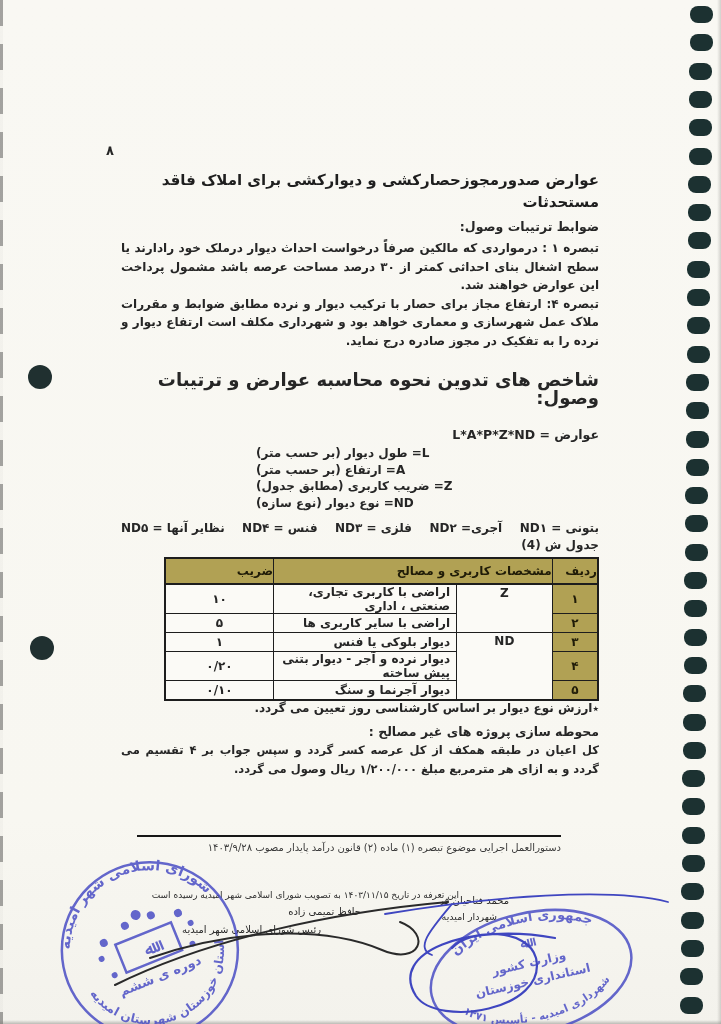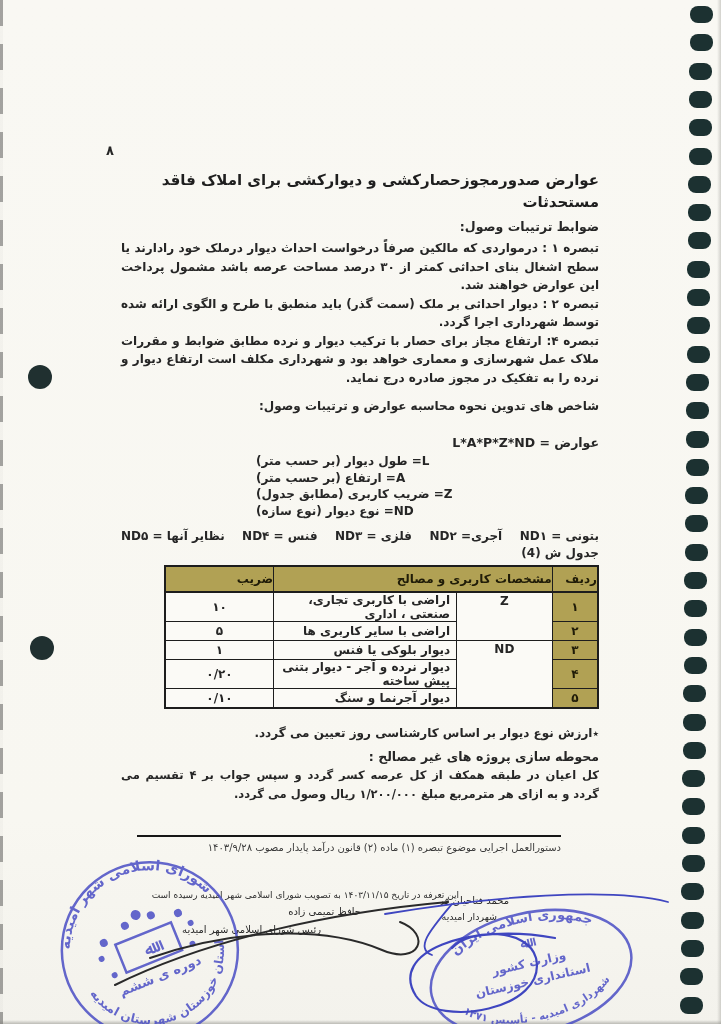--- a/index.html
+++ b/index.html
@@ -24,38 +24,38 @@
 
   .pageno { position:absolute; left:106px; top:143px; font-size:13px; font-weight:700; }
 
   .content {
     position:absolute; top:169px; left:121px; width:478px;
     direction:rtl; text-align:right;
   }
   .doc-title { font-size:15px; font-weight:700; line-height:22px; margin-bottom:5px; color:#1e1e1e; }
   .doc-subtitle { font-size:12.5px; font-weight:700; line-height:18px; margin-bottom:3px; }
   .para { font-size:12px; font-weight:700; line-height:18.5px; text-align:justify; }
-  .indicators-heading { font-size:12px; font-weight:700; margin-top:10px; line-height:18px; }
+  .indicators-heading { font-size:18px; font-weight:700; margin-top:21px; line-height:18px; }
   .formula { font-size:12.5px; font-weight:700; margin-top:20px; margin-left:0; padding-left:205px; text-align:right; direction:rtl; }
   .formula bdi { direction:rtl; unicode-bidi:plaintext; }
   .vars { margin-top:3px; margin-left:135px; }
   .var-line { font-size:12px; font-weight:700; line-height:16.5px; text-align:left; direction:rtl; }
   .nd-row { display:flex; direction:rtl; justify-content:space-between; margin-top:10px; font-size:12px; font-weight:700; }
   .table-label { font-size:12px; font-weight:700; margin-top:3px; }
 
   table.coef { border-collapse:collapse; margin-top:5px; width:435px; direction:rtl; }
   table.coef td, table.coef th { border:1.5px solid #1d1d1d; font-size:12px; }
   table.coef { border:2.5px solid #1d1d1d; }
   th.hdr { background:#b1a154; font-weight:700; height:26px; border-bottom-width:2.5px !important; color:#201c08;}
   td.num { background:#b1a154; text-align:center; font-weight:700; width:46px; height:19px; color:#201c08;}
   td.grp { width:96px; text-align:center; font-weight:700; vertical-align:top; padding-top:1px; background:#fbfaf6; }
   td.desc { width:184px; text-align:right; padding:0 6px 0 2px; font-weight:700; background:#fbfaf6; height:19px;}
   td.coefv { width:109px; text-align:center; font-weight:700; background:#fbfaf6; }
 
-  .note { font-size:12px; font-weight:700; margin-top:17px; }
+  .note { font-size:12px; font-weight:700; }
   .sec2-title { font-size:12.5px; font-weight:700; margin-top:9px; }
   .sec2-body { font-size:11.5px; font-weight:700; line-height:19px; margin-top:2px; text-align:justify; }
 
   .rule { position:absolute; left:137px; top:835px; width:424px; height:2px; background:#161616; }
   .footnote { position:absolute; top:842px; right:160px; direction:rtl; font-size:10px; color:#3a3a3a; }
 
   .approval { position:absolute; direction:rtl; white-space:nowrap; color:#2b2b2b; }
   .ap-statement { top:890px; right:262px; font-size:9px; }
   .ap-left-name { top:906px; right:360px; font-size:10px; }
   .ap-left-role { top:924px; right:400px; font-size:10px; }
@@ -116,21 +116,20 @@
   <div class="punch" style="left:28px; top:365px;"></div>
   <div class="punch" style="left:30px; top:636px;"></div>
 
   <div class="pageno">۸</div>
 
   <div class="content">
     <div class="doc-title">عوارض صدورمجوزحصارکشی و دیوارکشی برای املاک فاقد مستحدثات</div>
     <div class="doc-subtitle">ضوابط ترتیبات وصول:</div>
 
     <div class="para">تبصره ۱ : درمواردی که مالکین صرفاً درخواست احداث دیوار درملک خود رادارند یا سطح اشغال بنای احداثی کمتر از ۳۰ درصد مساحت عرصه باشد مشمول پرداخت این عوارض خواهند شد.</div>
-    <div class="para">تبصره ۲ : دیوار احداثی بر ملک (سمت گذر) باید منطبق با طرح و الگوی ارائه شده توسط شهرداری اجرا گردد.</div>
     <div class="para">تبصره ۴: ارتفاع مجاز برای حصار با ترکیب دیوار و نرده مطابق ضوابط و مقررات ملاک عمل شهرسازی و معماری خواهد بود و شهرداری مکلف است ارتفاع دیوار و نرده را به تفکیک در مجوز صادره درج نماید.</div>
 
     <div class="indicators-heading">شاخص های تدوین نحوه محاسبه عوارض و ترتیبات وصول:</div>
     <div class="formula"><bdi>عوارض = L*A*P*Z*ND</bdi></div>
 
     <div class="vars">
       <div class="var-line">L= طول دیوار (بر حسب متر)</div>
       <div class="var-line">A= ارتفاع (بر حسب متر)</div>
       <div class="var-line">Z= ضریب کاربری (مطابق جدول)</div>
       <div class="var-line">ND= نوع دیوار (نوع سازه)</div>

